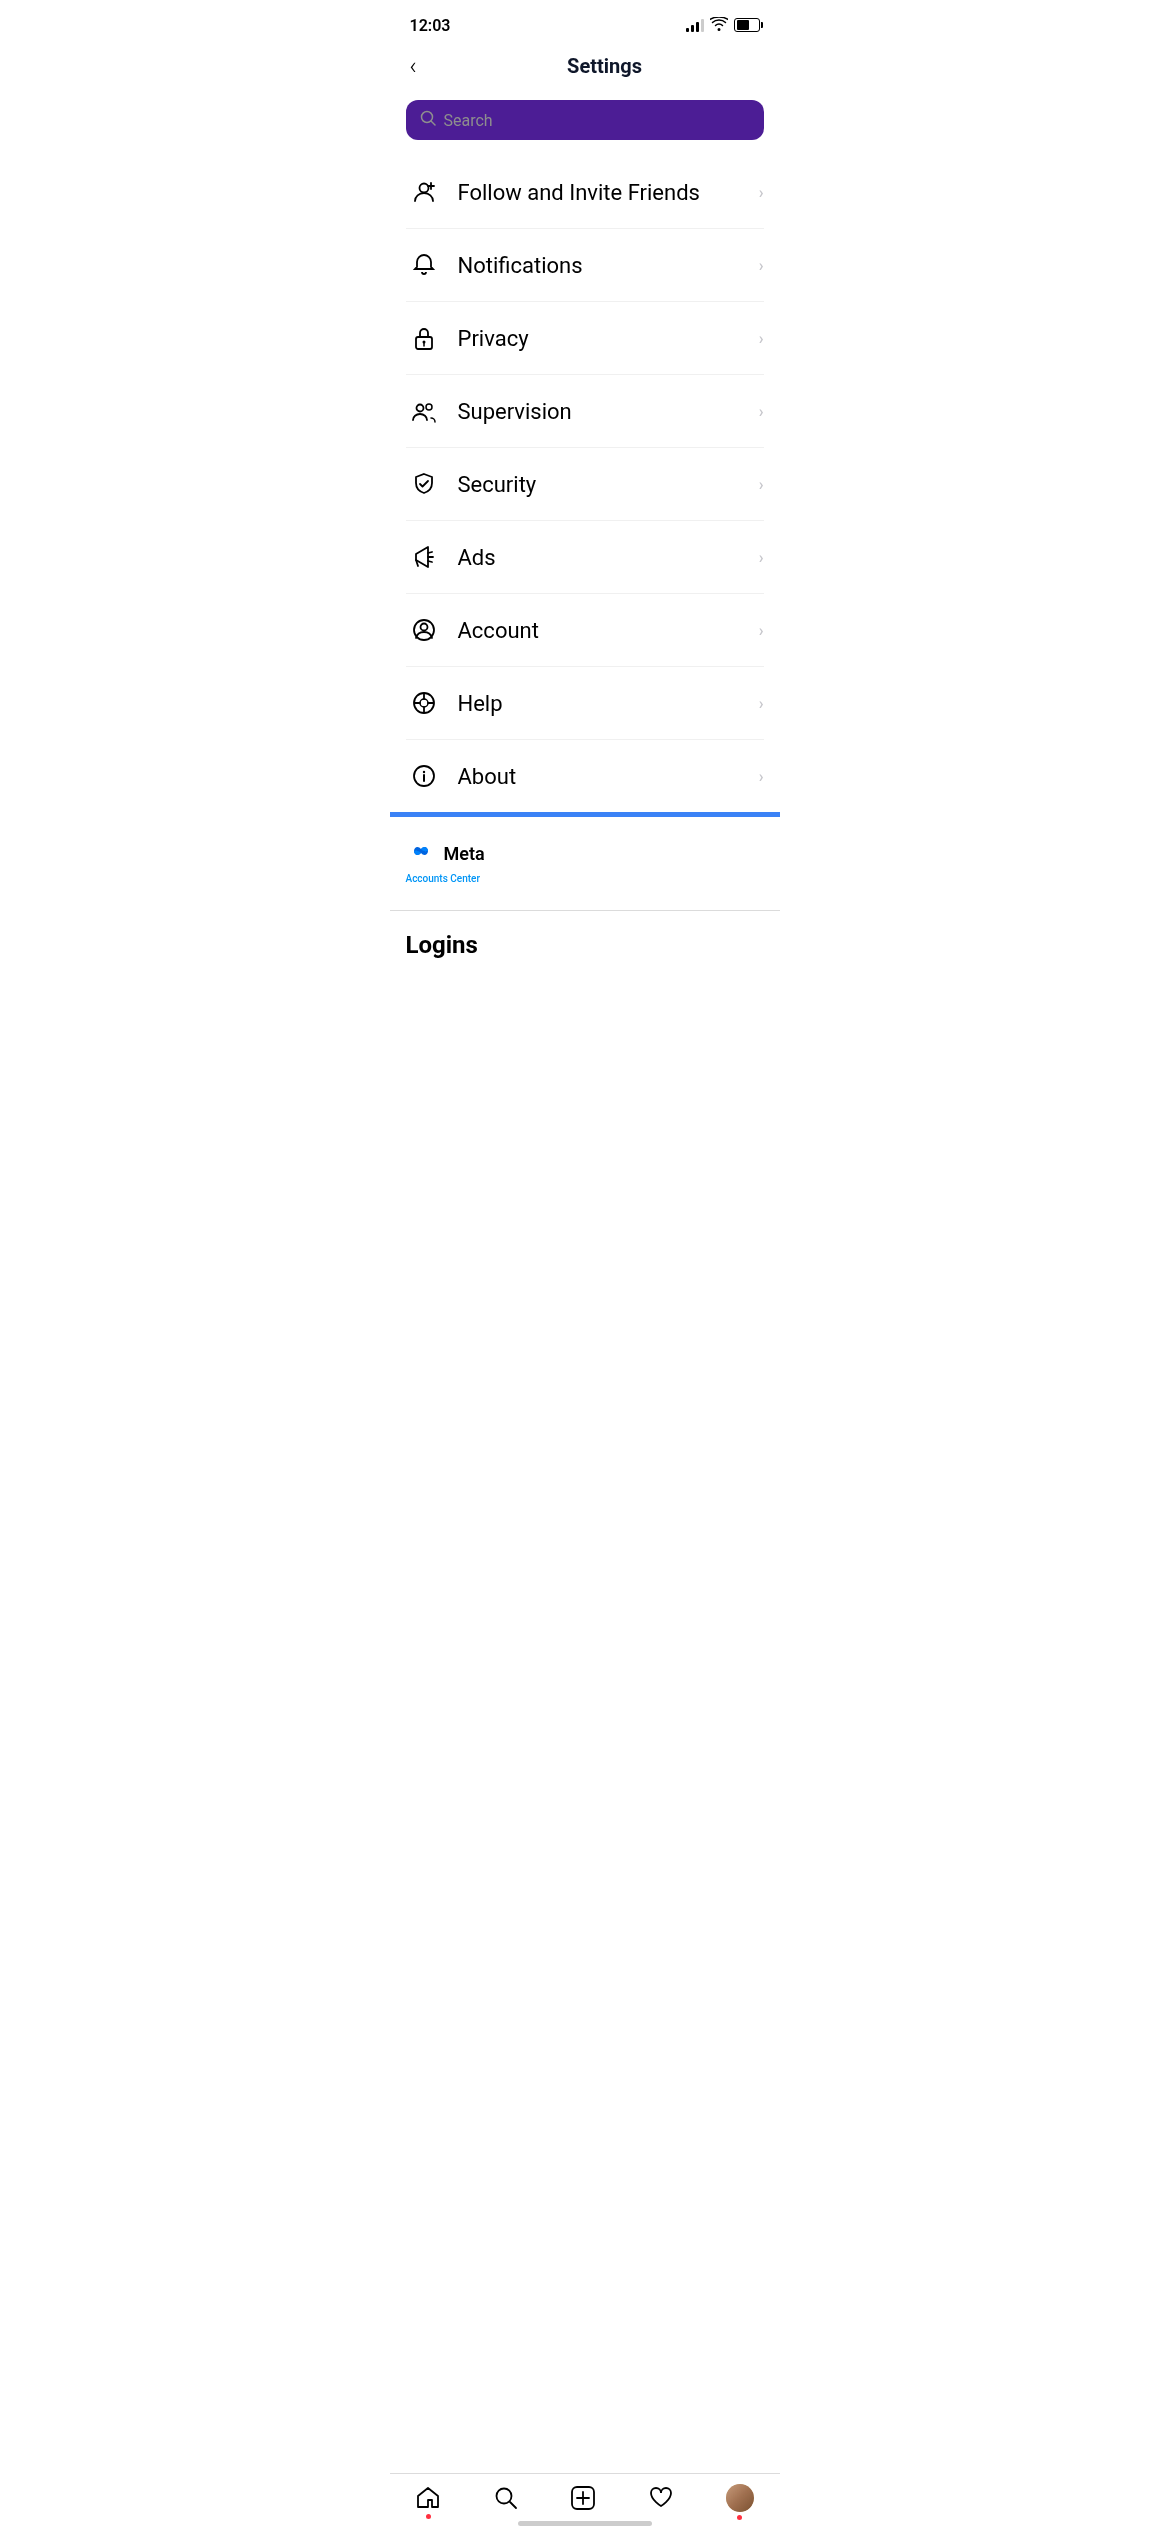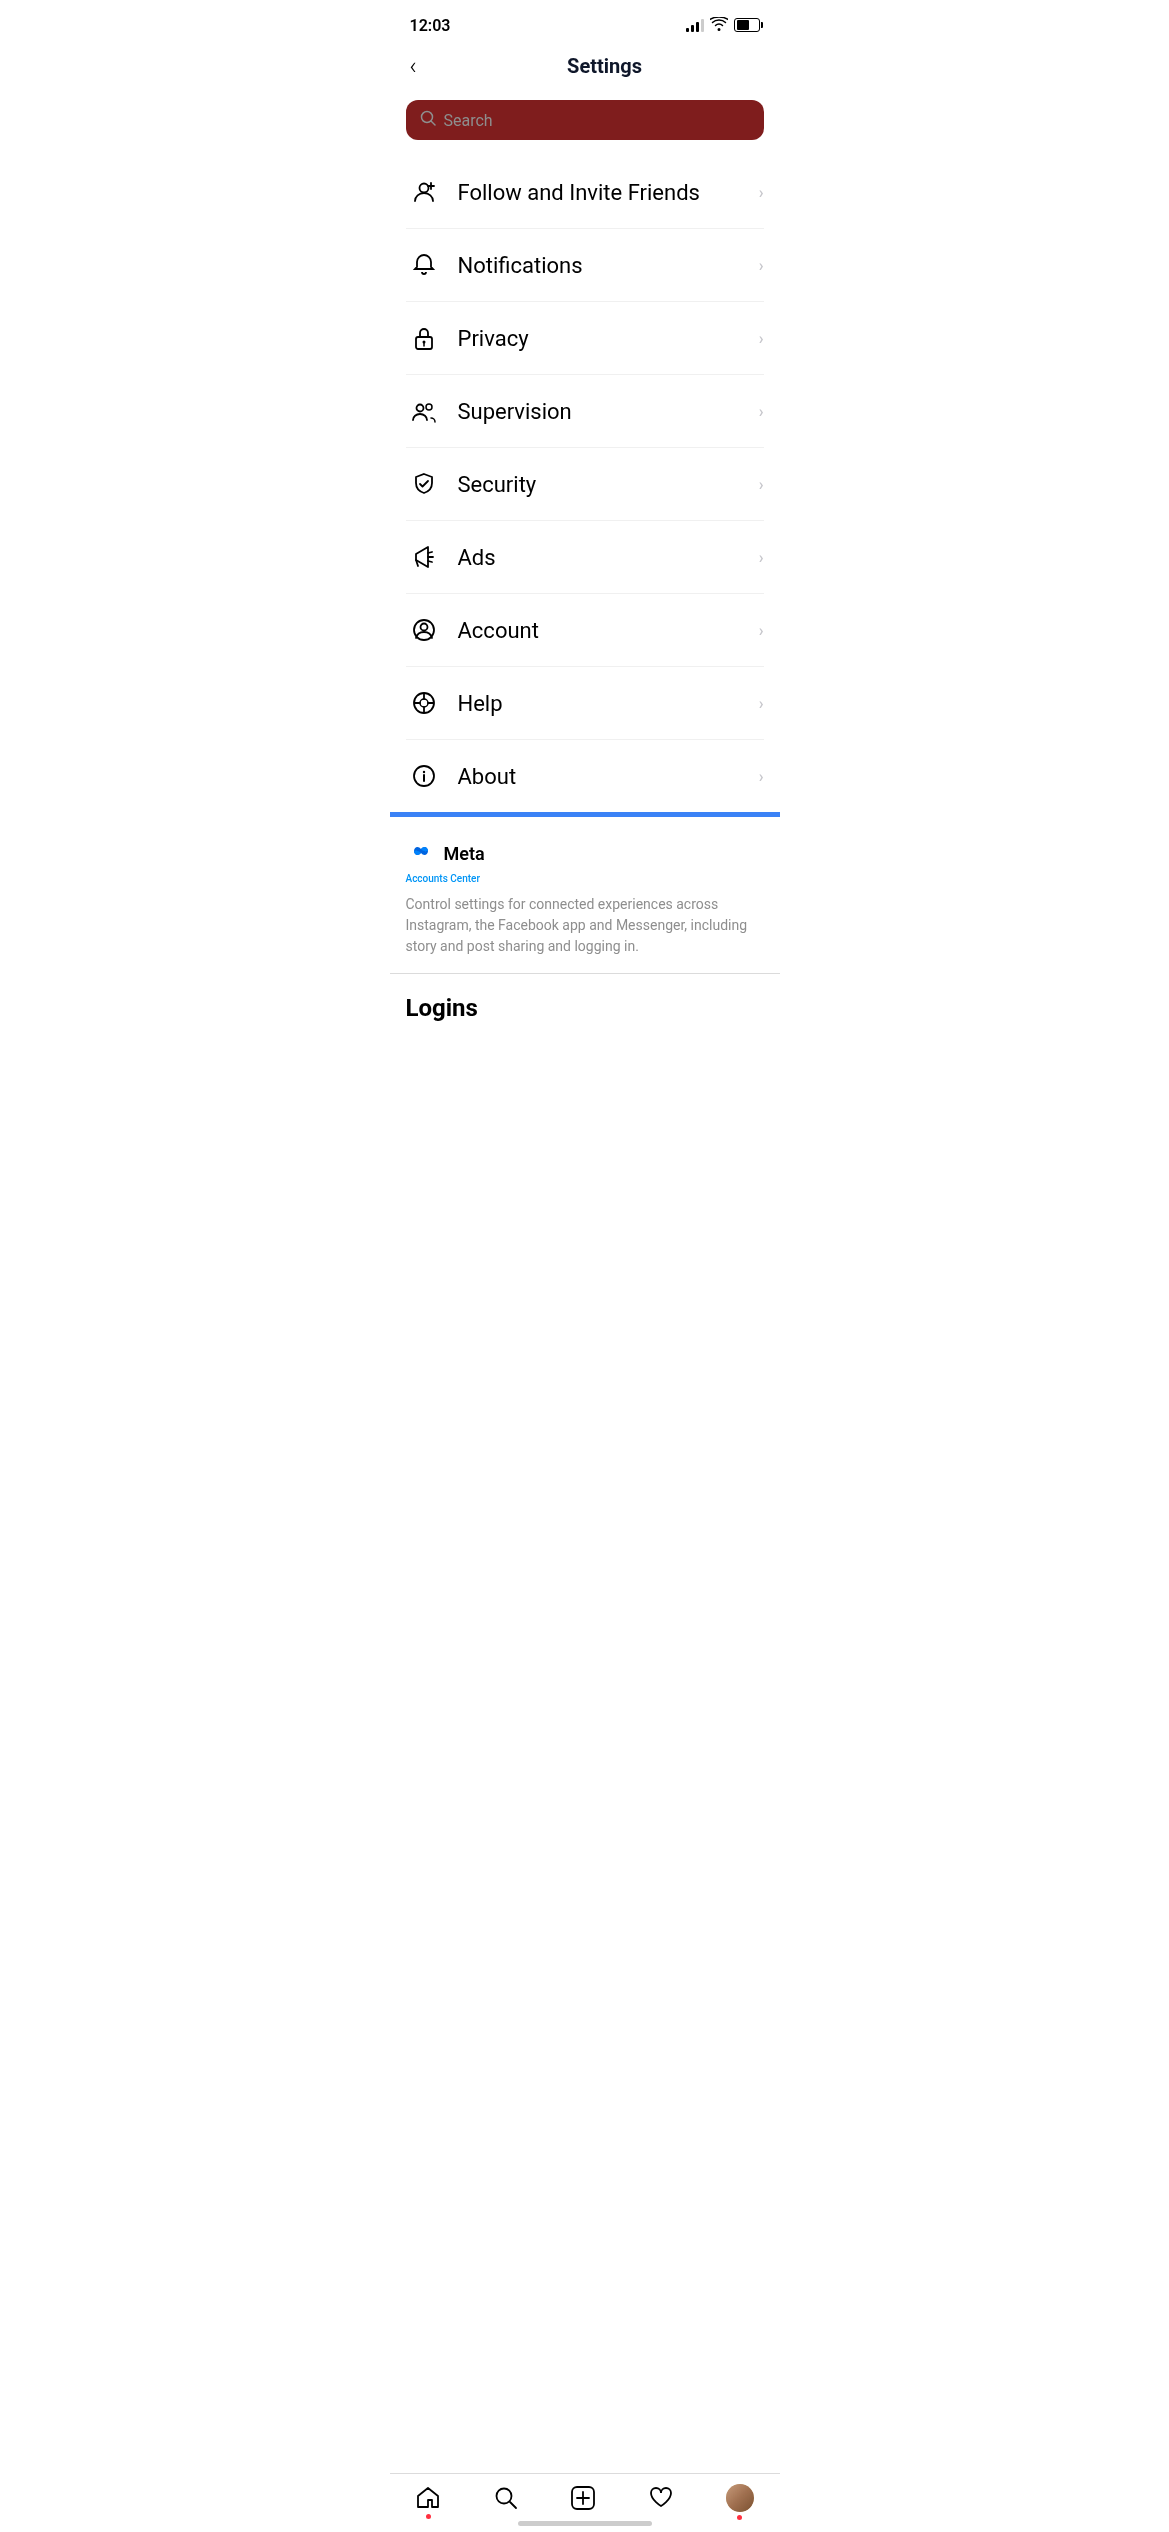--- a/index.html
+++ b/index.html
@@ -109,21 +109,21 @@
       color: #0f172a;
       margin-left: 40px;
     }
 
     
     .search-container {
       padding: 8px 16px 16px 16px;
     }
 
     .search-bar {
-      background: #7f1d1d;
+      background: #4c1d95;
       border-radius: 12px;
       display: flex;
       align-items: center;
       padding: 10px 14px;
       gap: 8px;
     }
 
     .search-icon-wrap {
       color: #8e8e8e;
       font-size: 16px;
@@ -465,21 +465,20 @@
       <svg width="30" height="20" viewBox="0 0 30 20" fill="none">
         <path d="M8 10c0-2.2 1.4-4 3.5-4 1.3 0 2.4.7 3.5 2 1.1-1.3 2.2-2 3.5-2 2.1 0 3.5 1.8 3.5 4s-1.4 4-3.5 4c-1.3 0-2.4-.7-3.5-2-1.1 1.3-2.2 2-3.5 2-2.1 0-3.5-1.8-3.5-4z" fill="#0064e0"></path>
         <path d="M11.5 10c0 1.4.6 2.5 1.4 2.5.5 0 1-.3 1.6-1-.6-.7-1.1-1-1.6-1-.8 0-1.4-1.1-1.4-.5z" fill="#0064e0"></path>
         <path d="M8 10c0 2.2 1.4 4 3.5 4 1.3 0 2.4-.7 3.5-2-1.1-1.3-2.2-2-3.5-2-.8 0-1.4-.8-1.4-1.6-.2.4-.1.7-.1 1z" fill="#0082fb"></path>
         <path d="M22 10c0-2.2-1.4-4-3.5-4-1.3 0-2.4.7-3.5 2 1.1 1.3 2.2 2 3.5 2 .8 0 1.4.8 1.4 1.6.1-.4.1-.9.1-1.6z" fill="#0082fb"></path>
       </svg>
     </span>
     <span class="meta-logo-text">Meta</span>
   </div>
   <a class="accounts-center-link">Accounts Center</a>
-  <p class="meta-description">Control settings for connected experiences across Instagram, the Facebook app and Messenger, including story and post sharing and logging in.</p>
 </div>
 
 <div class="logins-section">
   <span class="logins-title">Logins</span>
 </div>
 
 <div class="spacer"></div>
 
 <div class="bottom-nav">
   <div class="nav-item">

